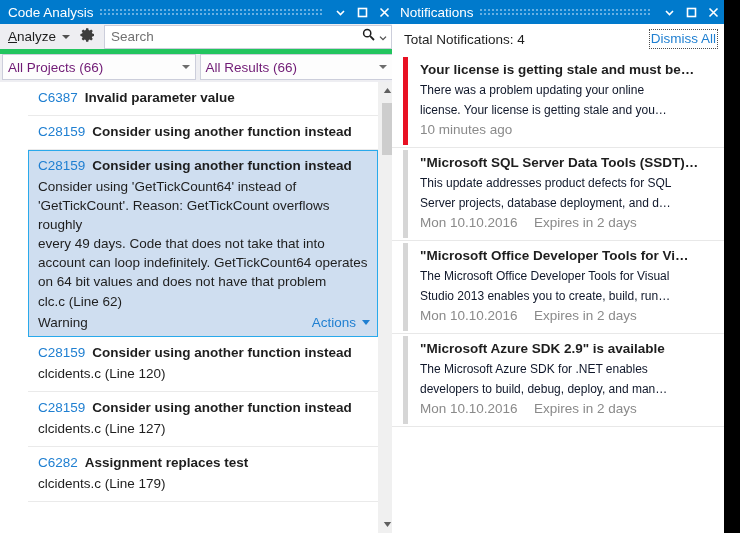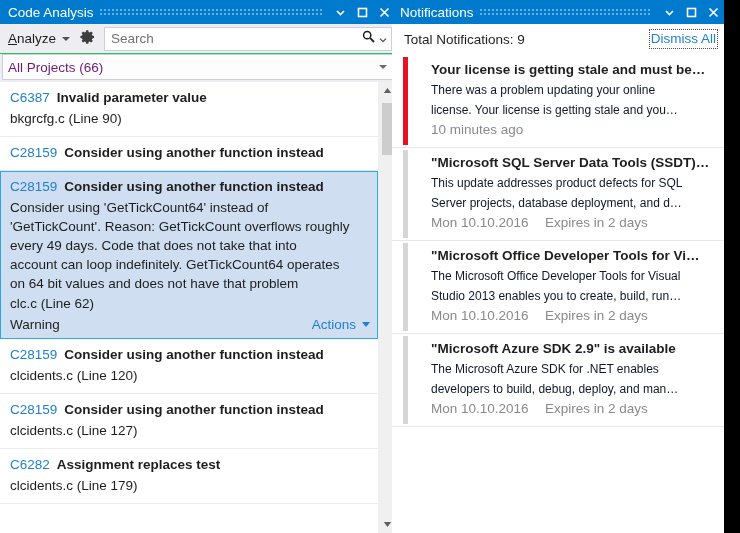--- a/index.html
+++ b/index.html
@@ -67,21 +67,21 @@
     left: 0;
     width: 395px;
     height: 533px;
   }
   .ca-toolbar {
     height: 30px;
     background: #eeeef2;
     display: flex;
     align-items: center;
     flex: 0 0 auto;
-    border-bottom: 1px solid #22c55e;
+    border-bottom: 5px solid #22c55e;
     box-sizing: border-box;
   }
   .analyze-btn {
     display: flex;
     align-items: center;
     padding: 0 4px 0 8px;
     height: 26px;
     font-size: 13.5px;
     color: #1e1e1e;
     cursor: default;
@@ -171,20 +171,21 @@
     flex: 1 1 auto;
     display: flex;
     background: #ffffff;
     overflow: hidden;
     position: relative;
   }
   .ca-list {
     flex: 1 1 auto;
     overflow: hidden;
     background: #ffffff;
+    margin-left: 28px;
   }
   .issue {
     padding: 6px 8px 7px 10px;
     border-bottom: 1px solid #eaeaea;
     box-sizing: border-box;
     cursor: default;
   }
   .issue-head {
     font-size: 13.5px;
     line-height: 20px;
@@ -311,21 +312,20 @@
   }
   .notif-bar {
     width: 5px;
     flex: 0 0 auto;
     margin: 2px 0 2px 11px;
   }
   .notif-body {
     flex: 1 1 auto;
     padding: 4px 10px 7px 12px;
     min-width: 0;
-    margin-left: 11px;
   }
   .notif-title {
     font-size: 13.5px;
     font-weight: bold;
     color: #1e1e1e;
     line-height: 21px;
     white-space: nowrap;
     overflow: hidden;
   }
   .notif-desc {
@@ -400,30 +400,35 @@
       </div>
     </div>
 
     <div class="filters">
       <div class="combo">
         <span class="combo-label">All Projects (66)</span>
         <span class="combo-arrow">
             <i class="arrow-dn"></i>
           </span>
       </div>
+      <div class="combo">
+        <span class="combo-label">All Results (66)</span>
+        <span class="combo-arrow">
+            <i class="arrow-dn"></i>
+          </span>
+      </div>
     </div>
 
     <div class="ca-body">
       <div class="ca-list">
 
         <div class="issue">
           <div class="issue-head">
             <span class="issue-code">C6387</span><span class="issue-title">Invalid parameter value</span>
           </div>
-          <div class="issue-loc">bkgrcfg.c (Line 90)</div>
         </div>
 
         <div class="issue">
           <div class="issue-head">
             <span class="issue-code">C28159</span><span class="issue-title">Consider using another function instead</span>
           </div>
         </div>
 
         <div class="issue selected">
           <div class="issue-head">
@@ -502,21 +507,21 @@
           </svg>
       </span>
       <span class="tb-btn">
         <svg width="11" height="11" viewBox="0 0 11 11">
             <path d="M1.5 1.5 L9.5 9.5 M9.5 1.5 L1.5 9.5" stroke="#ffffff" stroke-width="1.6" fill="none"></path>
           </svg>
       </span>
     </div>
 
     <div class="nt-header">
-      <span class="nt-total">Total Notifications: 9</span>
+      <span class="nt-total">Total Notifications: 4</span>
       <span class="dismiss-all">Dismiss All</span>
     </div>
 
     <div class="nt-list">
 
       <div class="notif">
         <div class="notif-bar" style="background:#e81123"></div>
         <div class="notif-body">
           <div class="notif-title">Your license is getting stale and must be…</div>
           <div class="notif-desc">There was a problem updating your online

